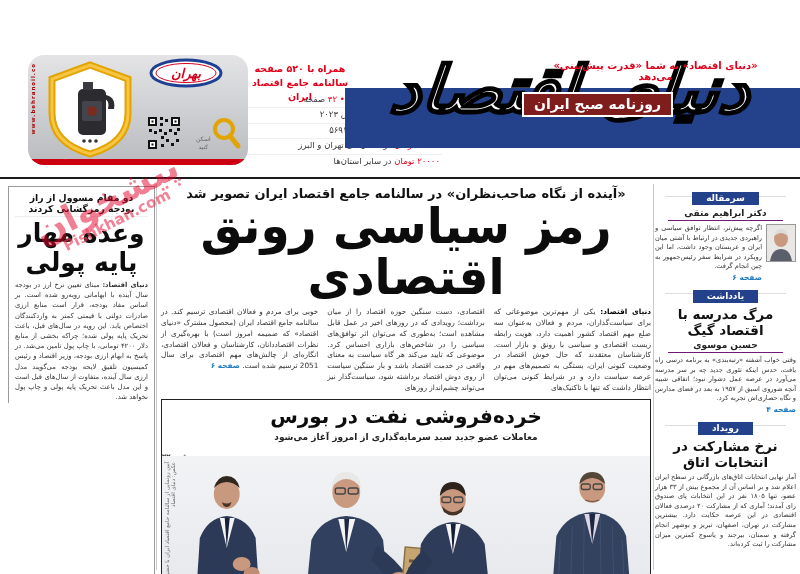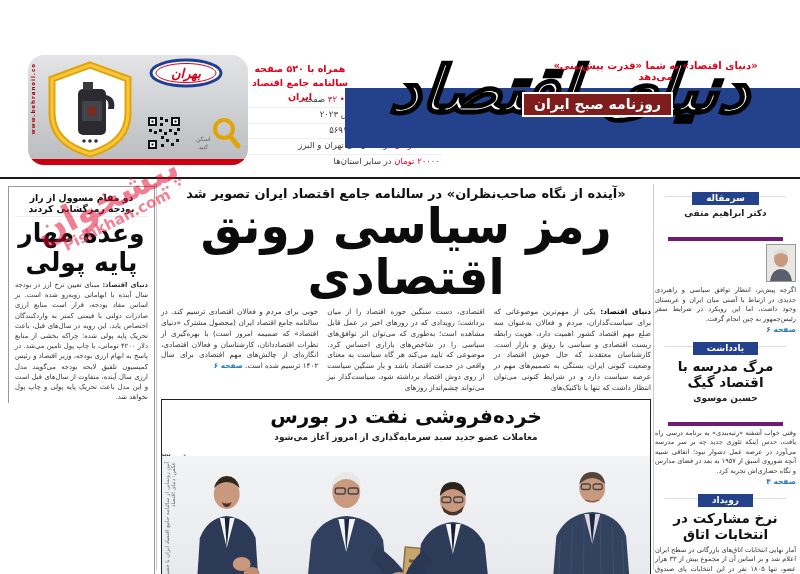--- a/index.html
+++ b/index.html
@@ -58,24 +58,24 @@
     font-size:5.5px; color:#555; z-index:6; opacity:.85; }
 
   
   .sidebar { position:absolute; left:655px; top:184px; width:141px; }
   .s-chipwrap { position:relative; text-align:center; margin:2px 10px 3px; }
   .s-chipwrap:before { content:""; position:absolute; left:0; right:0; top:50%; height:1px; background:#ddd; }
   .s-chip { position:relative; display:inline-block; background:#24418c; color:#fff; font-size:9px; font-weight:bold;
     padding:1px 14px 2px; }
   .s-title { text-align:center; font-size:13.5px; font-weight:bold; color:#111; line-height:1.2; }
   .s-author { text-align:center; font-size:9px; font-weight:bold; color:#222; margin:2px auto 3px;
-    padding-bottom:19px; border-bottom:4px solid #701a75; width:82%; }
+    padding-bottom:2px; border-bottom:1px solid #701a75; width:82%; }
   .s-body { font-size:6.6px; color:#333; text-align:justify; line-height:1.45; }
   .s-page { font-size:7.5px; margin-top:1px; }
-  .s-row { display:flex; gap:4px; align-items:flex-start;flex-direction:column; }
+  .s-row { display:flex; gap:4px; align-items:flex-start; }
   .s-portrait { flex:0 0 30px; height:38px; border:1px solid #999; background:#e7e5e2; }
 
   
   .leftcol { position:absolute; left:8px; top:186px; width:147px; }
   .lbox { border:1px solid #9a9a9a; padding:5px 6px; background:#fff; margin-bottom:6px; }
   .lbox .kick { text-align:center; font-size:9.3px; font-weight:bold; color:#111; border-bottom:1px solid #eee; padding-bottom:2px; }
   .lbox .big { text-align:center; font-size:25px; font-weight:bold; color:#0c0c0c; line-height:1.12; margin:3px 0 4px;
     transform:scaleY(1.05); }
   .lbox .body { font-size:6.8px; color:#333; text-align:justify; line-height:1.5; }
   .lbox .page { font-size:7.5px; text-align:left; margin-top:1px; }
@@ -201,21 +201,21 @@
     <div class="headline">رمز سیاسی رونق اقتصادی</div>
     <div class="lead-cols">
       <div class="lead-col">
         <b class="lead">دنیای اقتصاد:</b>
         <span>یکی از مهم‌ترین موضوعاتی که برای سیاست‌گذاران، مردم و فعالان به‌عنوان سه ضلع مهم اقتصاد کشور اهمیت دارد، هویت رابطه زیست اقتصادی و سیاسی با رونق و بازار است. کارشناسان معتقدند که حال خوش اقتصاد در وضعیت کنونی ایران، بستگی به تصمیم‌های مهم در عرصه سیاست دارد و در شرایط کنونی می‌توان انتظار داشت که تنها با تاکتیک‌های</span>
       </div>
       <div class="lead-col">
         <span>اقتصادی، دست سنگین حوزه اقتصاد را از میان برداشت؛ رویدادی که در روزهای اخیر در عمل قابل مشاهده است؛ به‌طوری که می‌توان اثر توافق‌های سیاسی را در شاخص‌های بازاری احساس کرد. موضوعی که تایید می‌کند هر گاه سیاست به معنای واقعی در خدمت اقتصاد باشد و بار سنگین سیاست از روی دوش اقتصاد برداشته شود، سیاست‌گذار نیز می‌تواند چشم‌انداز روزهای</span>
       </div>
       <div class="lead-col">
-        <span>خوبی برای مردم و فعالان اقتصادی ترسیم کند. در سالنامه جامع اقتصاد ایران (محصول مشترک «دنیای اقتصاد» که ضمیمه امروز است) با بهره‌گیری از نظرات اقتصاددانان، کارشناسان و فعالان اقتصادی، انگاره‌ای از چالش‌های مهم اقتصادی برای سال ۱۴۰۲ ترسیم شده است.</span>
+        <span>خوبی برای مردم و فعالان اقتصادی ترسیم کند. در سالنامه جامع اقتصاد ایران (محصول مشترک «دنیای اقتصاد» که ضمیمه امروز است) با بهره‌گیری از نظرات اقتصاددانان، کارشناسان و فعالان اقتصادی، انگاره‌ای از چالش‌های مهم اقتصادی برای سال 2051 ترسیم شده است.</span>
         <span class="blue-link">صفحه ۶</span>
       </div>
     </div>
 
     <div class="photo-box">
       <div class="photo-title">خرده‌فروشی نفت در بورس</div>
       <div class="photo-sub">معاملات عضو جدید سبد سرمایه‌گذاری از امروز آغاز می‌شود</div>
       <div class="photo-page">صفحه ۲۲</div>
       <div class="photo-caption">آیین رونمایی از سالنامه جامع اقتصاد ایران با حضور وزیران اقتصاد و نفت برگزار شد   عکس: دنیای اقتصاد</div>
       <svg class="photo-svg" viewBox="0 0 490 205" preserveAspectRatio="none">

